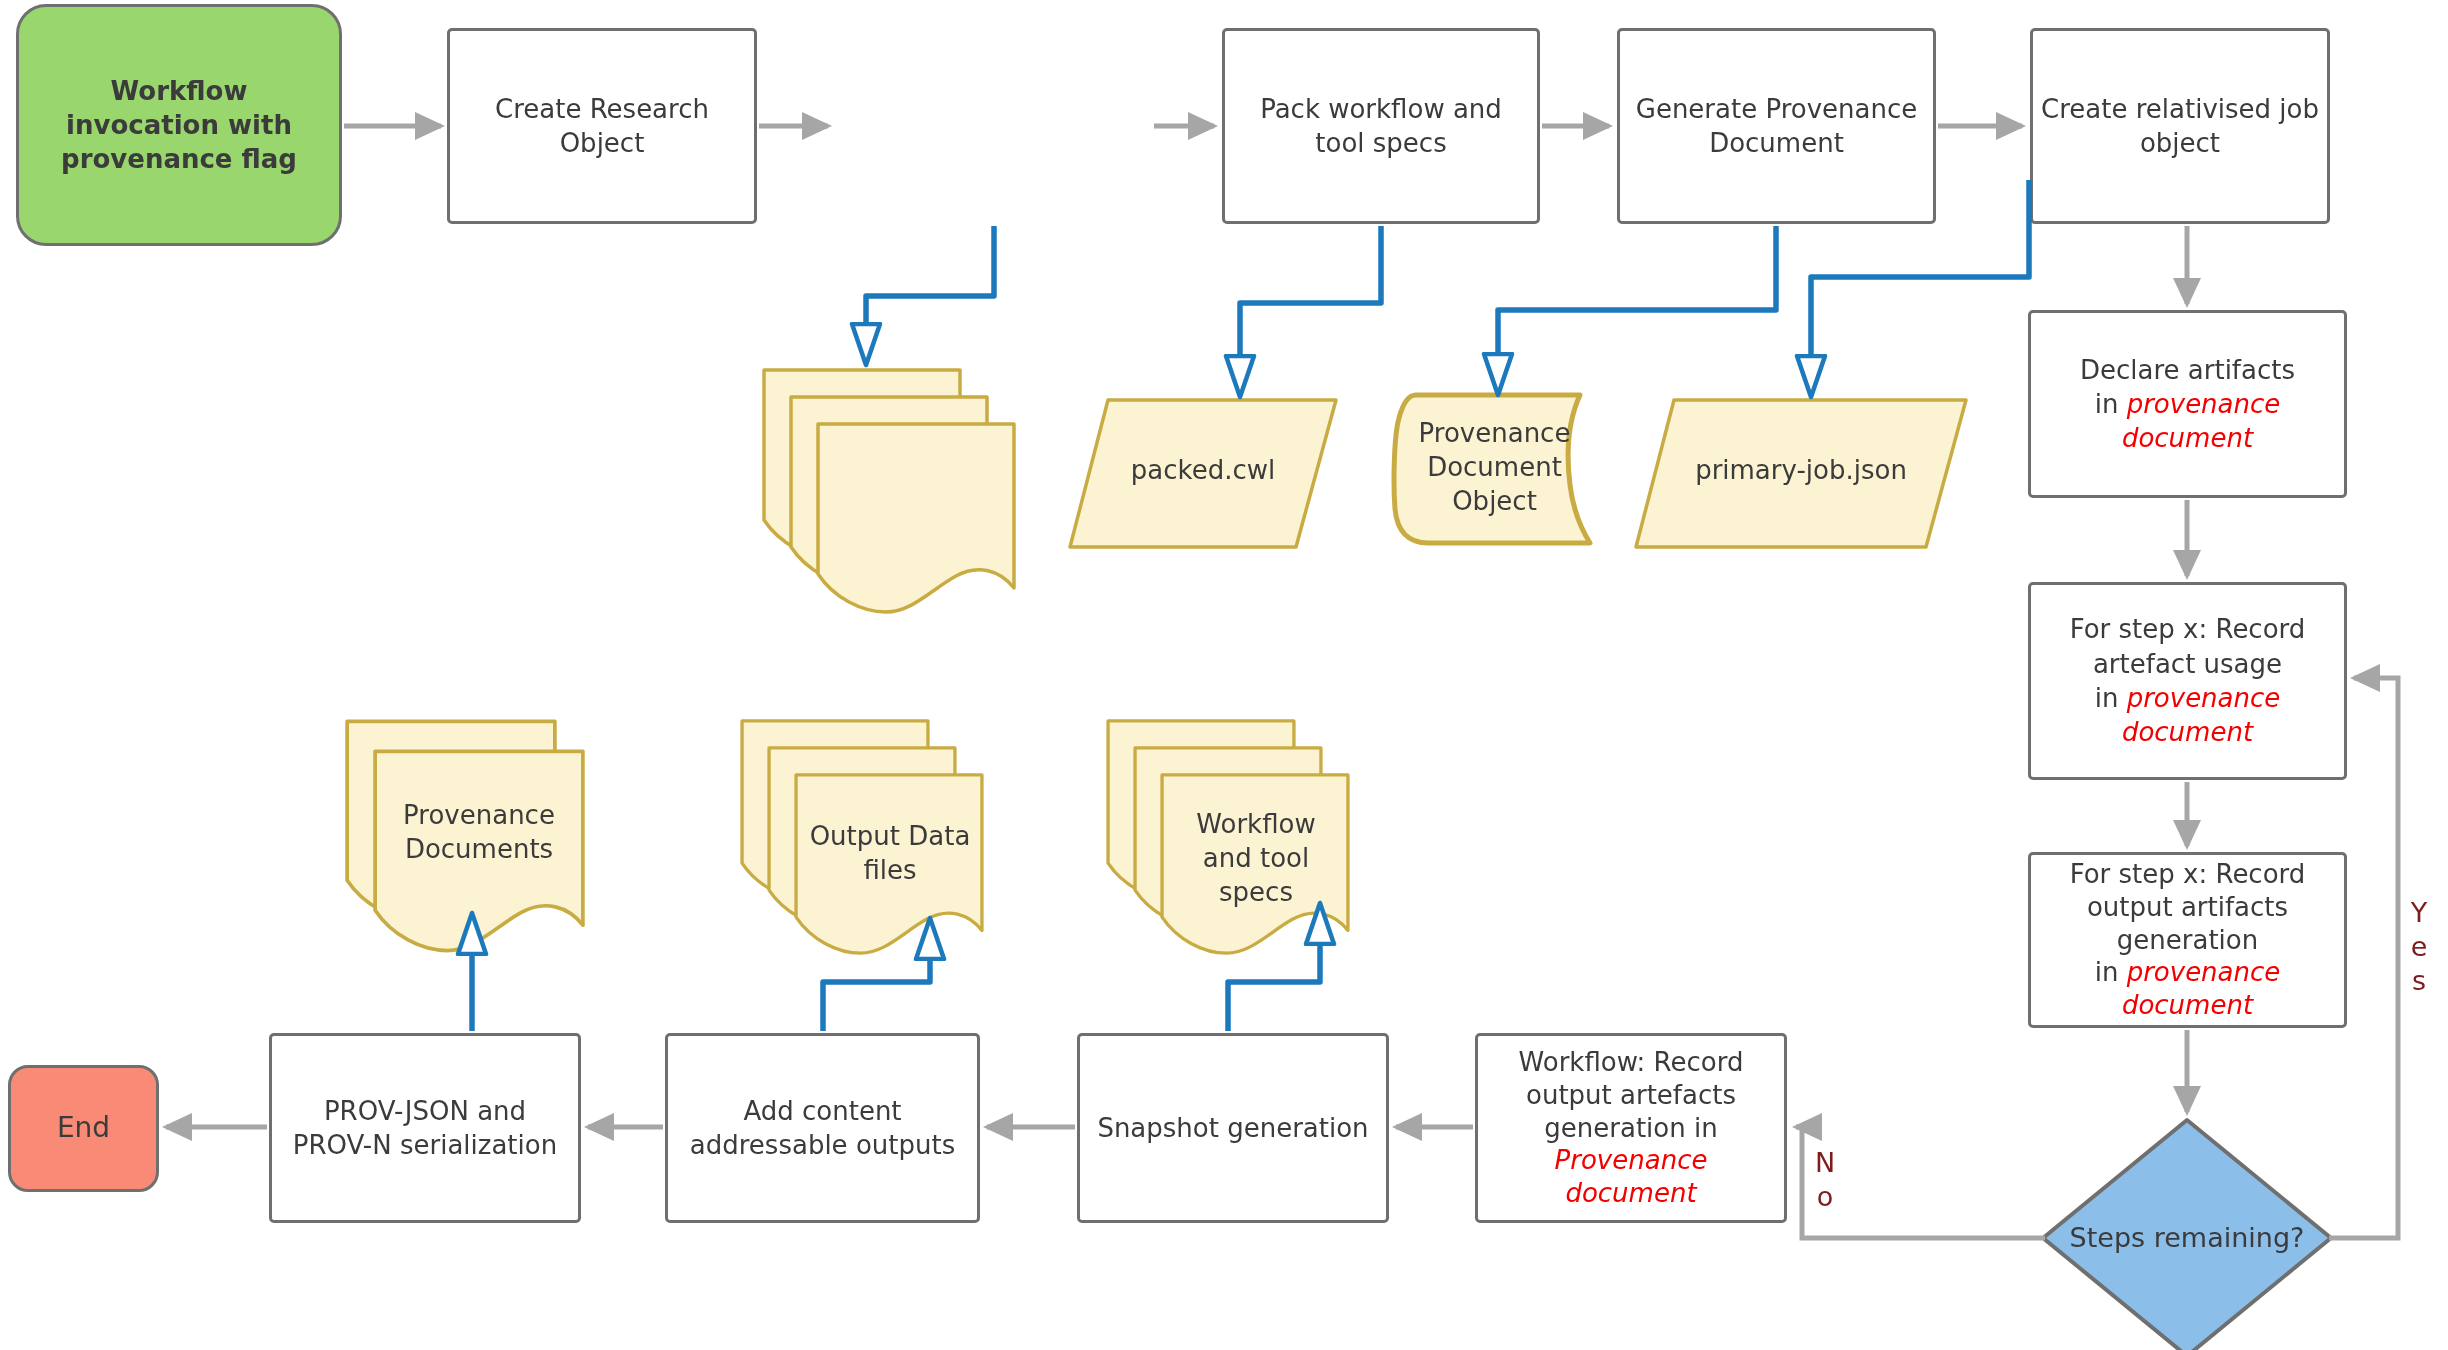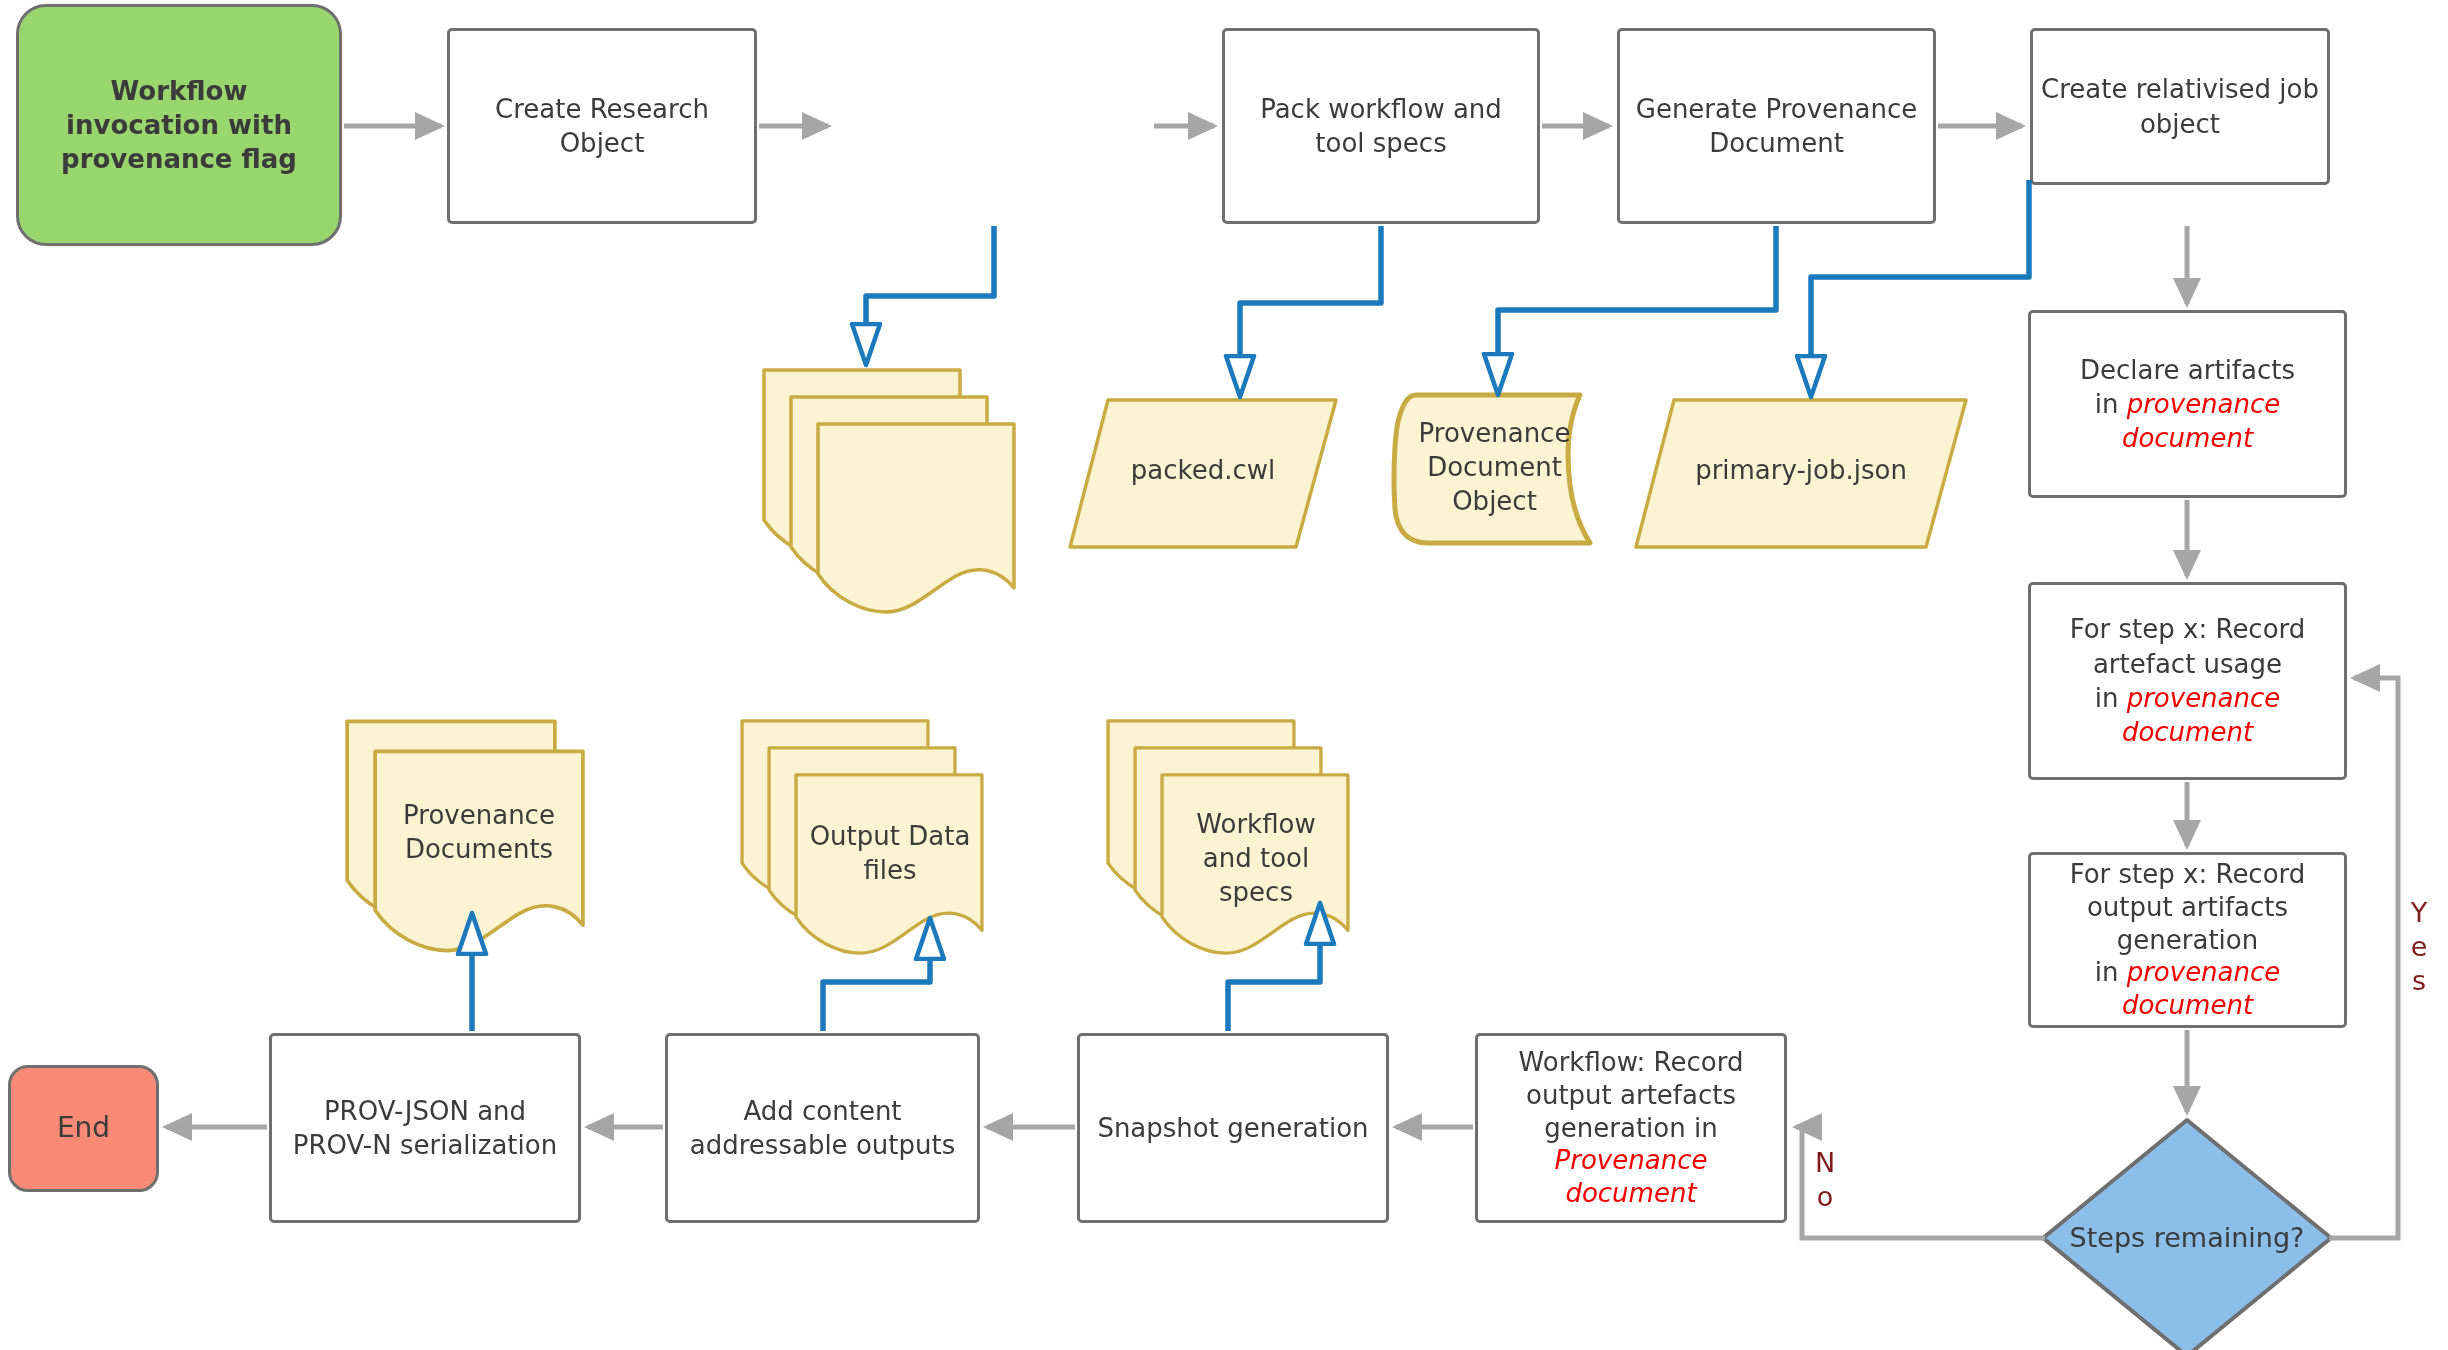--- a/index.html
+++ b/index.html
@@ -75,21 +75,21 @@
 
 
   <div class="node" style="left:1222px;top:28px;width:318px;height:196px;">
     <span>Pack workflow and tool specs</span>
   </div>
 
   <div class="node" style="left:1617px;top:28px;width:319px;height:196px;">
     <span>Generate Provenance Document</span>
   </div>
 
-  <div class="node" style="left:2030px;top:28px;width:300px;height:157px;padding:16px 6px;">
+  <div class="node" style="left:2030px;top:28px;width:300px;height:196px;padding:16px 6px;">
     <span>Create relativised job object</span>
   </div>
 
   <div class="node" style="left:2028px;top:310px;width:319px;height:188px;">
     <span class="ln">Declare artifacts</span>
     <span class="ln"><span>in </span><span class="red">provenance</span></span>
     <span class="ln red">document</span>
   </div>
 
   <div class="node" style="left:2028px;top:582px;width:319px;height:198px;">

